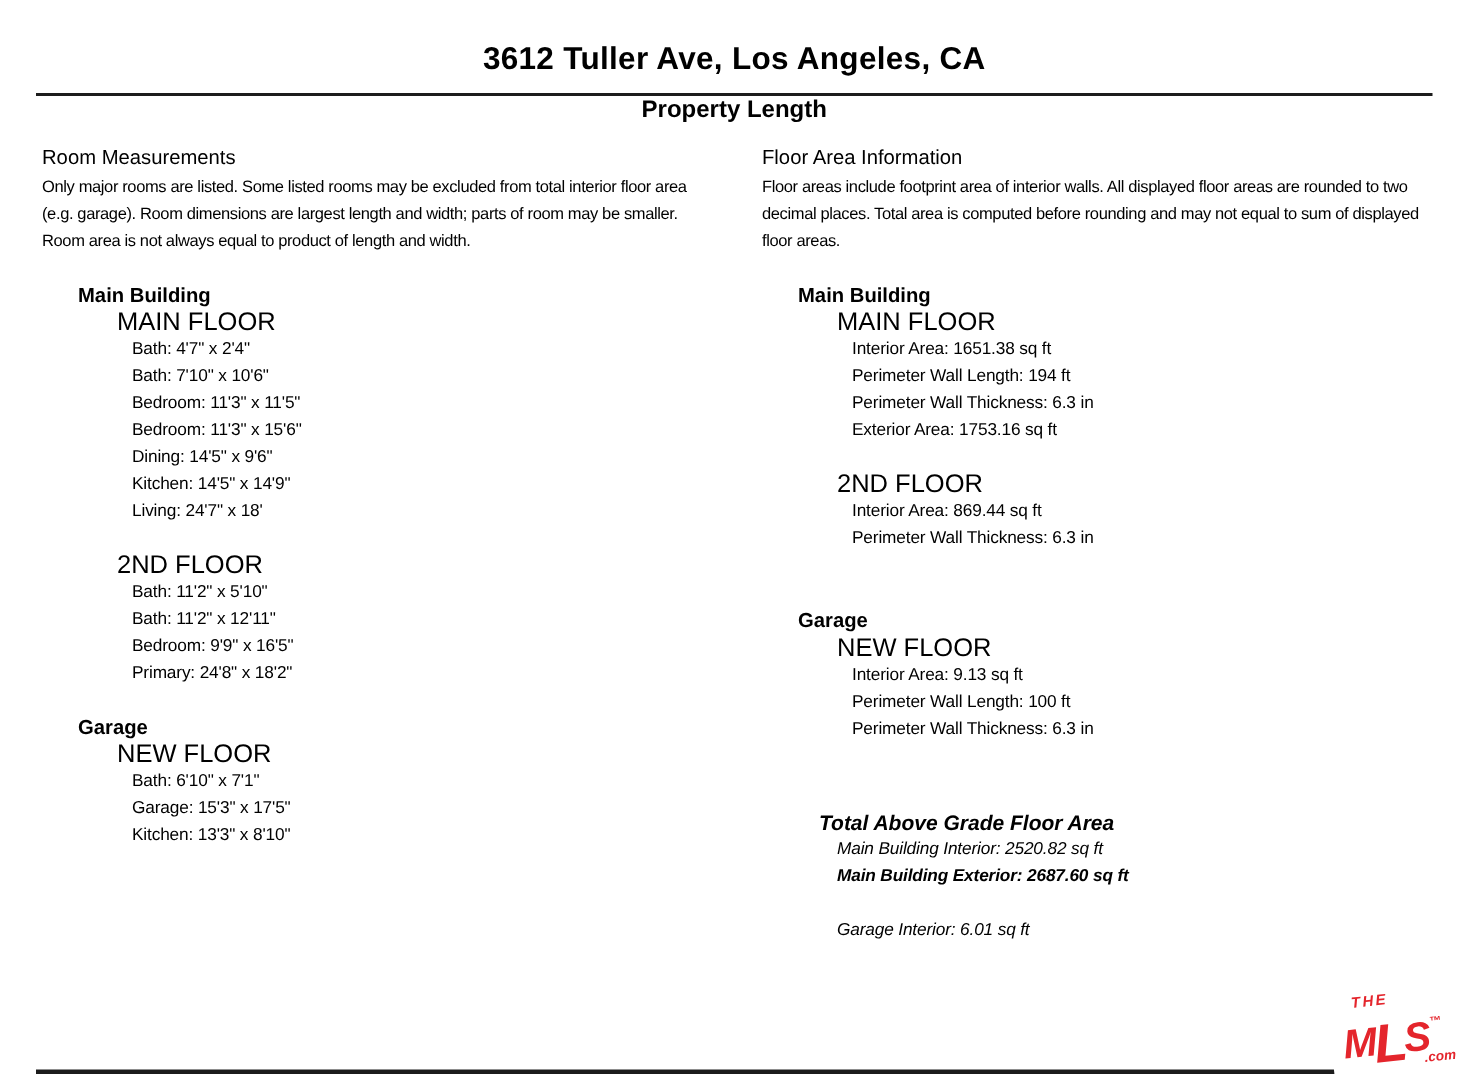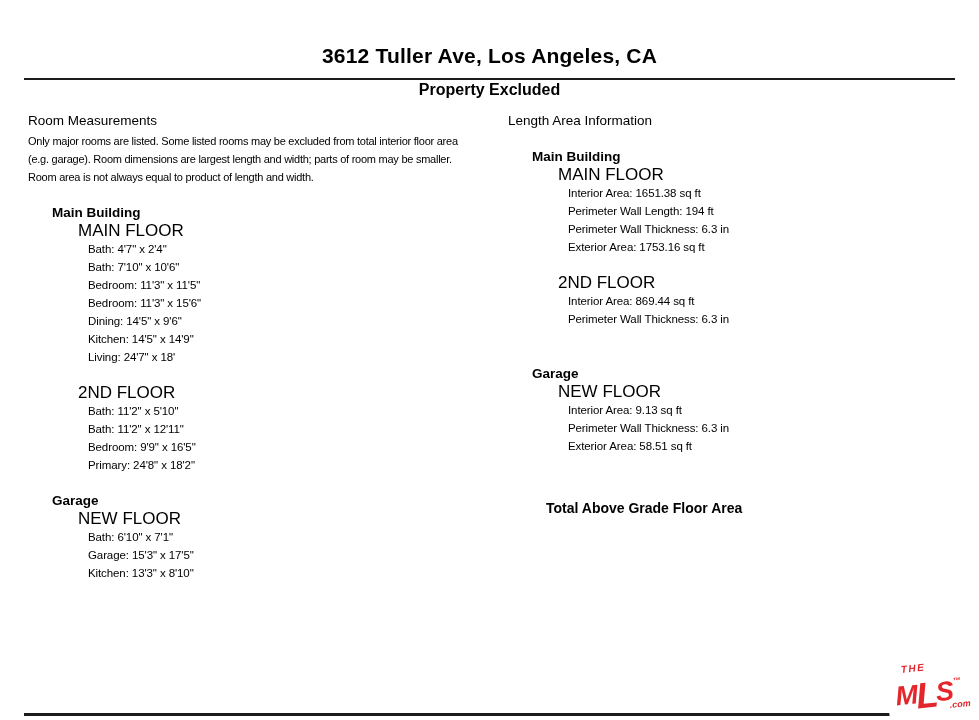--- a/index.html
+++ b/index.html
@@ -3,21 +3,21 @@
 <meta charset="utf-8">
 <style>
   html,body{margin:0;padding:0;}
   body{
     width:979px;height:720px;position:relative;overflow:hidden;
     background:#ffffff;color:#000;
     font-family:"Liberation Sans", sans-serif;
     -webkit-font-smoothing:antialiased;
   }
   .page-title{
-    margin:0;padding-top:44px;text-align:center;
+    margin:0;padding-top:28px;text-align:center;
     font-size:21px;font-weight:bold;line-height:24px;letter-spacing:.2px;
   }
   .title-rule{height:2px;background:#1c1c1c;margin:10px 24px 0;}
   .page-subtitle{
     margin:1px 0 0;text-align:center;font-size:16px;font-weight:bold;line-height:18px;
   }
   .columns{display:flex;margin-top:13px;}
   .col{flex:none;}
   .col-left{margin-left:28px;width:452px;}
   .col-right{margin-left:28px;width:467px;}
@@ -25,21 +25,21 @@
   .intro{
     margin:2px 0 0;font-size:11px;line-height:18px;
     white-space:pre;letter-spacing:-0.25px;
   }
   .building{margin-top:18px;}
   #fa-buildings .building + .building{margin-top:37px;}
   .building-name{margin-left:24px;font-size:13.5px;font-weight:bold;line-height:18px;}
   .floor + .floor{margin-top:18px;}
   .floor-name{margin-left:50px;font-size:17px;line-height:18px;}
   .line{margin-left:60px;font-size:11.5px;line-height:18px;letter-spacing:-0.1px;}
-  .totals{margin-top:44px;}
+  .totals{margin-top:44px;font-style:italic;}
   .totals-heading{margin:0 0 0 38px;font-size:14px;font-weight:bold;line-height:18px;}
   .total-line{margin-left:50px;font-size:11.5px;line-height:18px;letter-spacing:-0.1px;}
   .total-line.bold{font-weight:bold;}
   .total-line.gap{margin-top:18px;}
   .bottom-rule{position:absolute;left:24px;right:24px;bottom:4px;height:3px;background:#1c1c1c;z-index:1;}
   
   .mls-logo{
     position:absolute;right:6px;bottom:0;width:86px;height:62px;
     background:#fff;z-index:2;transform:rotate(-6deg);
     font-style:italic;font-weight:bold;line-height:1;
@@ -50,21 +50,21 @@
   .mls-tm{font-size:8px;letter-spacing:0;vertical-align:16px;margin-left:2px;}
   .mls-com{position:absolute;right:4px;bottom:8px;font-size:9px;letter-spacing:0;}
 </style>
 </head>
 <body>
 
 <div>
 
   <h1 class="page-title">3612 Tuller Ave, Los Angeles, CA</h1>
   <div class="title-rule"></div>
-  <h2 class="page-subtitle">Property Excluded</h2>
+  <h2 class="page-subtitle">Property Length</h2>
 
   <div class="columns">
 
     <section class="col col-left">
       <h3 class="col-heading">Room Measurements</h3>
       <p class="intro">Only major rooms are listed. Some listed rooms may be excluded from total interior floor area
 (e.g. garage). Room dimensions are largest length and width; parts of room may be smaller.
 Room area is not always equal to product of length and width.</p>
       <div id="rm-buildings">
           <div class="building">
@@ -93,21 +93,24 @@
               <div class="floor-name">NEW FLOOR</div>
               <div class="line">Bath: 6'10" x 7'1"</div>
               <div class="line">Garage: 15'3" x 17'5"</div>
               <div class="line">Kitchen: 13'3" x 8'10"</div>
             </div>
           </div>
         </div>
     </section>
 
     <section class="col col-right">
-      <h3 class="col-heading">Length Area Information</h3>
+      <h3 class="col-heading">Floor Area Information</h3>
+      <p class="intro">Floor areas include footprint area of interior walls. All displayed floor areas are rounded to two
+decimal places. Total area is computed before rounding and may not equal to sum of displayed
+floor areas.</p>
       <div id="fa-buildings">
           <div class="building">
             <div class="building-name">Main Building</div>
             <div class="floor">
               <div class="floor-name">MAIN FLOOR</div>
               <div class="line">Interior Area: 1651.38 sq ft</div>
               <div class="line">Perimeter Wall Length: 194 ft</div>
               <div class="line">Perimeter Wall Thickness: 6.3 in</div>
               <div class="line">Exterior Area: 1753.16 sq ft</div>
             </div>
@@ -115,28 +118,33 @@
               <div class="floor-name">2ND FLOOR</div>
               <div class="line">Interior Area: 869.44 sq ft</div>
               <div class="line">Perimeter Wall Thickness: 6.3 in</div>
             </div>
           </div>
           <div class="building">
             <div class="building-name">Garage</div>
             <div class="floor">
               <div class="floor-name">NEW FLOOR</div>
               <div class="line">Interior Area: 9.13 sq ft</div>
+              <div class="line">Perimeter Wall Length: 100 ft</div>
               <div class="line">Perimeter Wall Thickness: 6.3 in</div>
-              <div class="line">Exterior Area: 58.51 sq ft</div>
             </div>
           </div>
         </div>
 
       <div class="totals">
         <h4 class="totals-heading">Total Above Grade Floor Area</h4>
+        <div id="totals-lines">
+            <div class="total-line">Main Building Interior: 2520.82 sq ft</div>
+            <div class="total-line bold">Main Building Exterior: 2687.60 sq ft</div>
+            <div class="total-line gap">Garage Interior: 6.01 sq ft</div>
+          </div>
       </div>
     </section>
 
   </div>
 
   <div class="bottom-rule"></div>
 
   <div class="mls-logo" style="color: rgb(228, 37, 44);">
     <span class="mls-the">THE</span>
     <span class="mls-word"><span class="mls-m">M</span><span class="mls-l">L</span><span class="mls-s">S</span><span class="mls-tm">™</span></span>

